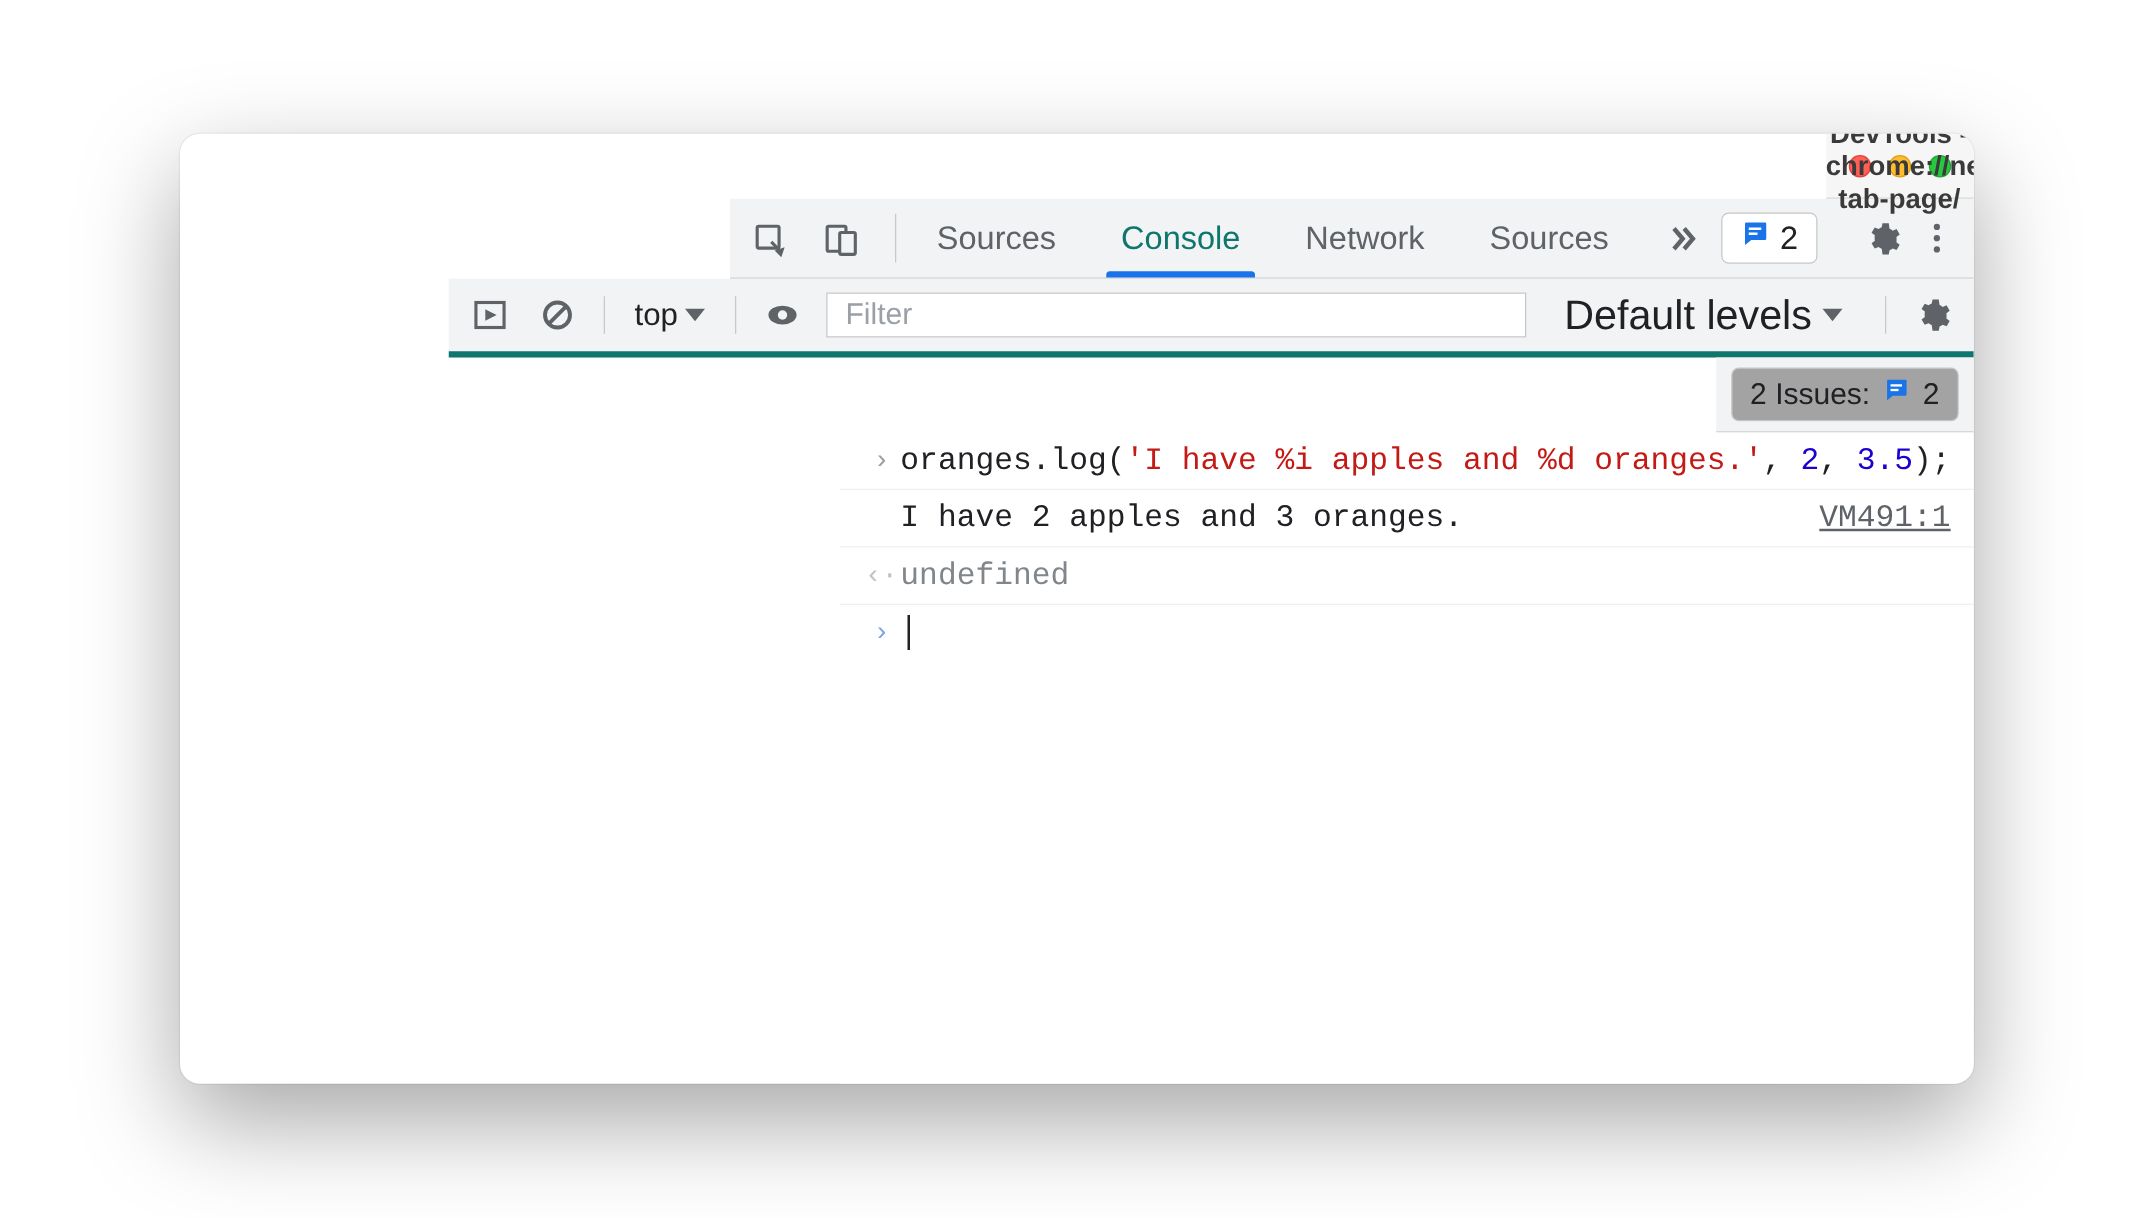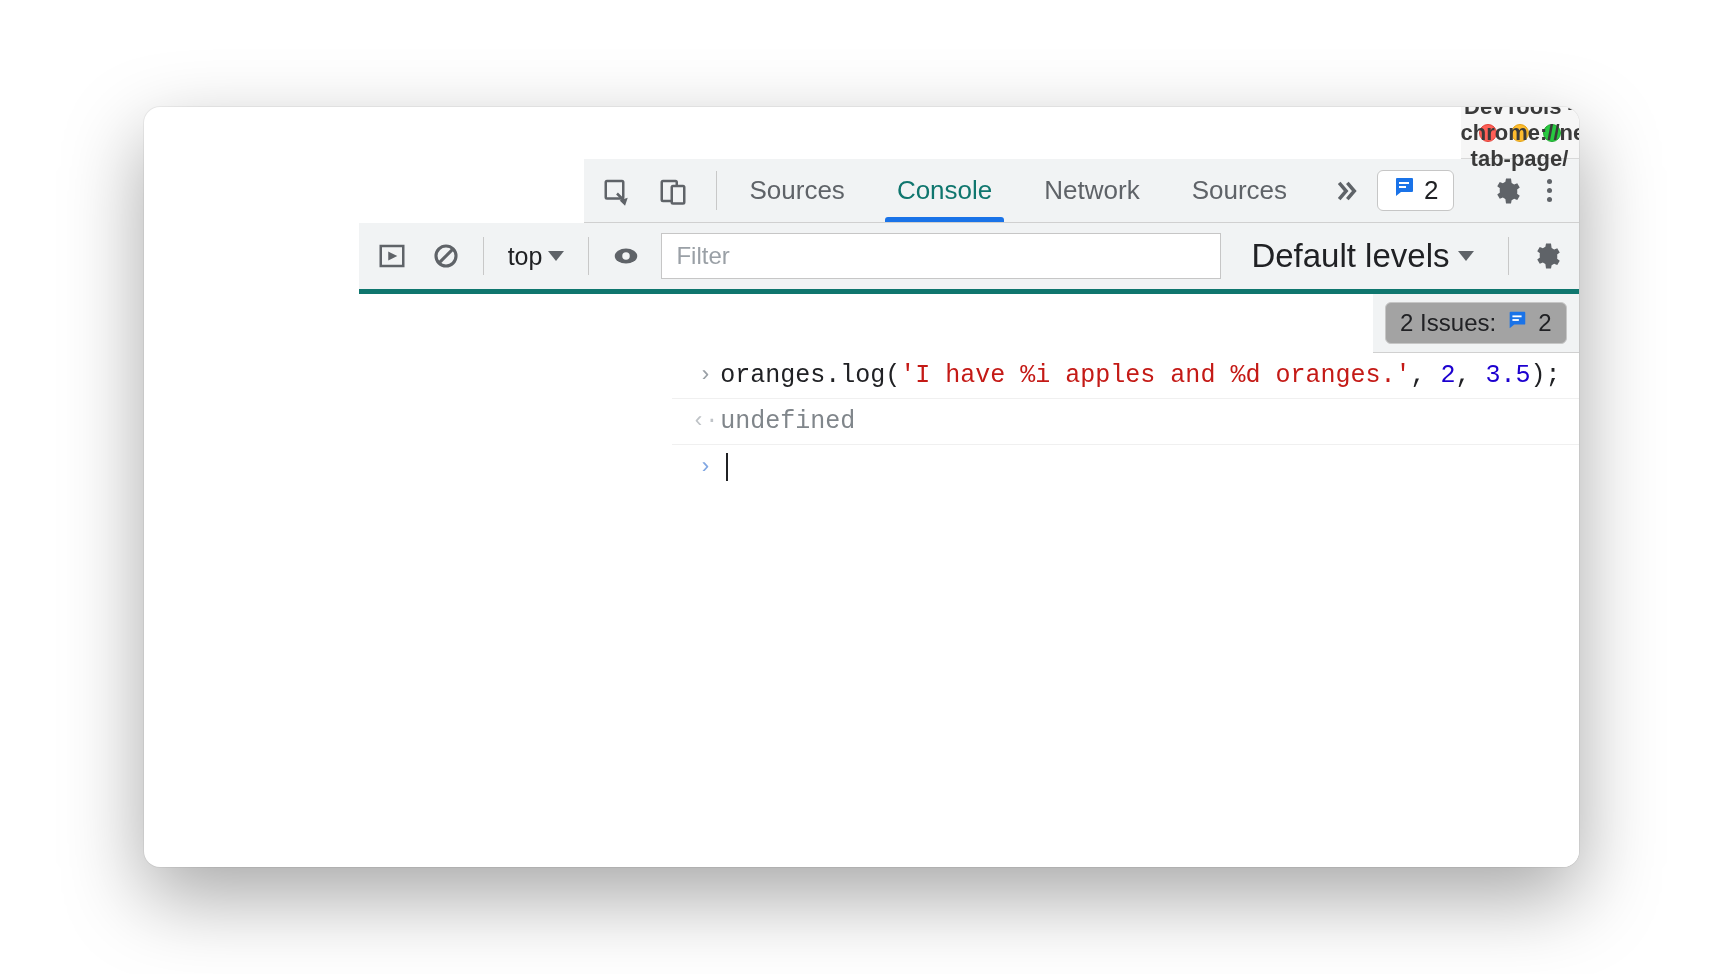--- a/index.html
+++ b/index.html
@@ -75,21 +75,21 @@
 .kebab span { width:5px; height:5px; background:#5f6368; border-radius:50%; }
 
 .toolbar {
   display:flex; align-items:center; gap:16px; padding:10px 14px;
   border-bottom:5px solid #0f766e; background:#f1f3f4;
 }
 .toolbar .divider { width:1px; background:#c8c8c8; align-self:stretch; margin:4px 2px; }
 .context-sel { display:flex; align-items:center; gap:6px; font-size:25px; color:#202124; cursor:pointer; padding:0 6px;}
 .tri-down { width:0; height:0; border-left:8px solid transparent; border-right:8px solid transparent; border-top:10px solid #5f6368; }
 .filter-input {
-  flex:0 0 560px; height:46px; border:1px solid #c6c6c6; background:#fff;
+  flex:0 0 560px; height:36px; border:1px solid #c6c6c6; background:#fff;
   font-size:24px; padding:0 14px; color:#202124;
 }
 .filter-input::placeholder { color:#9aa0a6; }
 .levels { display:flex; align-items:center; gap:8px; font-size:33px; color:#202124; cursor:pointer; margin-left:14px; }
 .toolbar .spacer { flex:1; }
 
 .issues-row {
   padding:8px 12px; border-bottom:1px solid #d0d0d0; background:#f1f3f4;
 }
 .issues-chip {
@@ -240,20 +240,27 @@
         <span class="code">oranges.log(</span>
           <span class="code str">'I have %i apples and %d oranges.'</span>
           <span class="code">, </span>
           <span class="code num">2</span>
           <span class="code">, </span>
           <span class="code num">3.5</span>
           <span class="code">);</span>
       </div>
     </div>
 
+    <div class="row">
+      <div class="gutter"></div>
+      <div class="content">
+        <span class="code">I have 2 apples and 3 oranges.</span>
+        <span class="src-link">VM491:1</span>
+      </div>
+    </div>
 
     <div class="row">
       <div class="gutter return">‹·</div>
       <div class="content">
         <span class="code undef">undefined</span>
       </div>
     </div>
 
     <div class="row" style="border-bottom:none">
       <div class="gutter blue">›</div>

